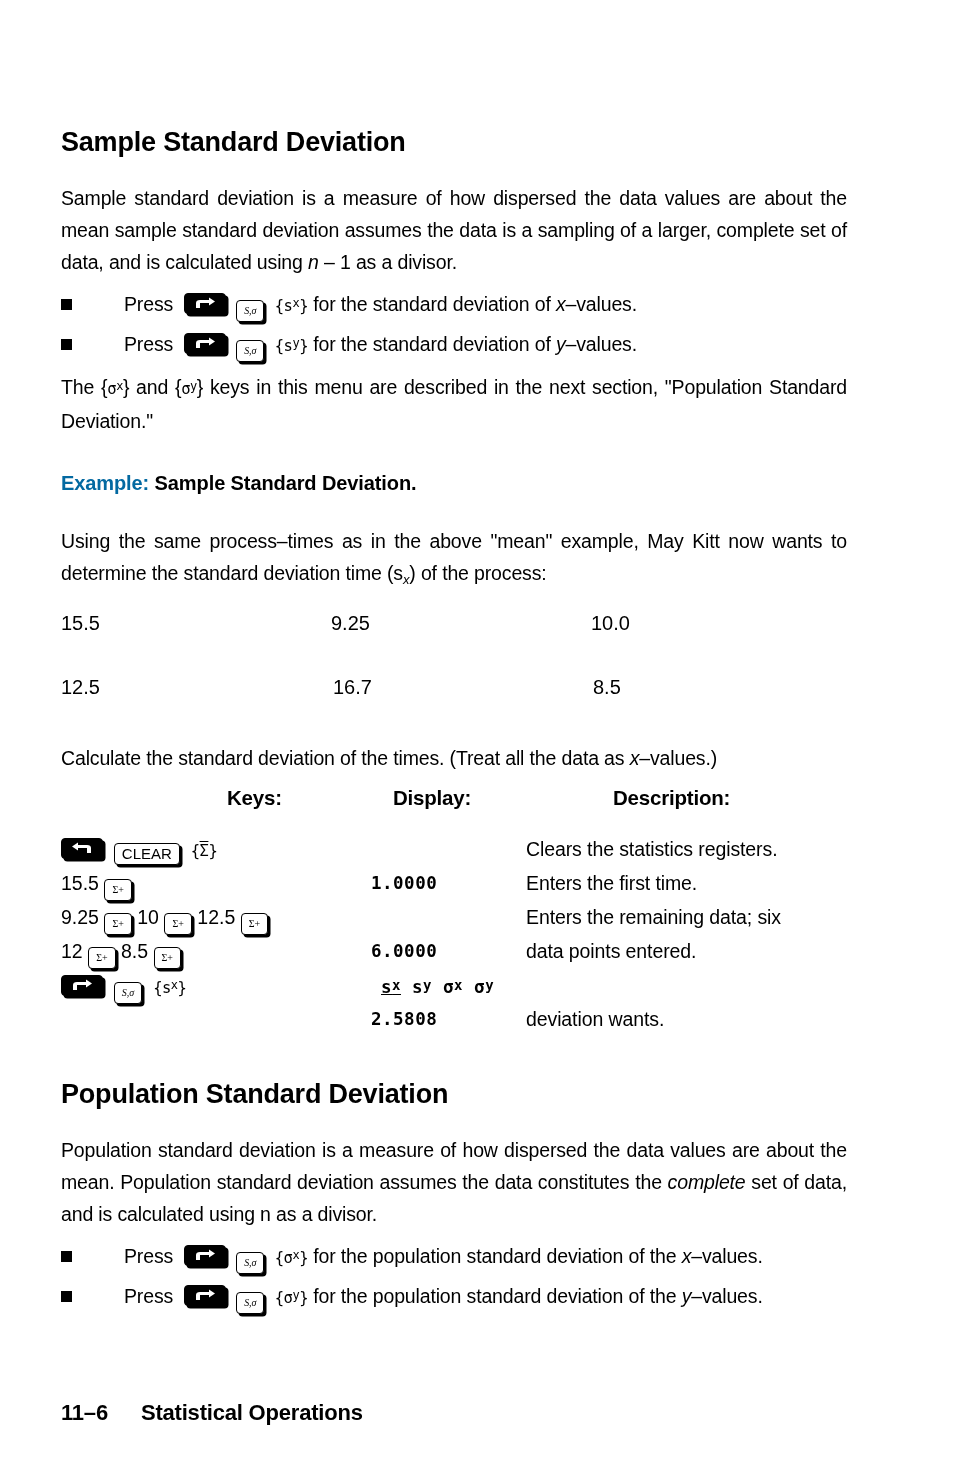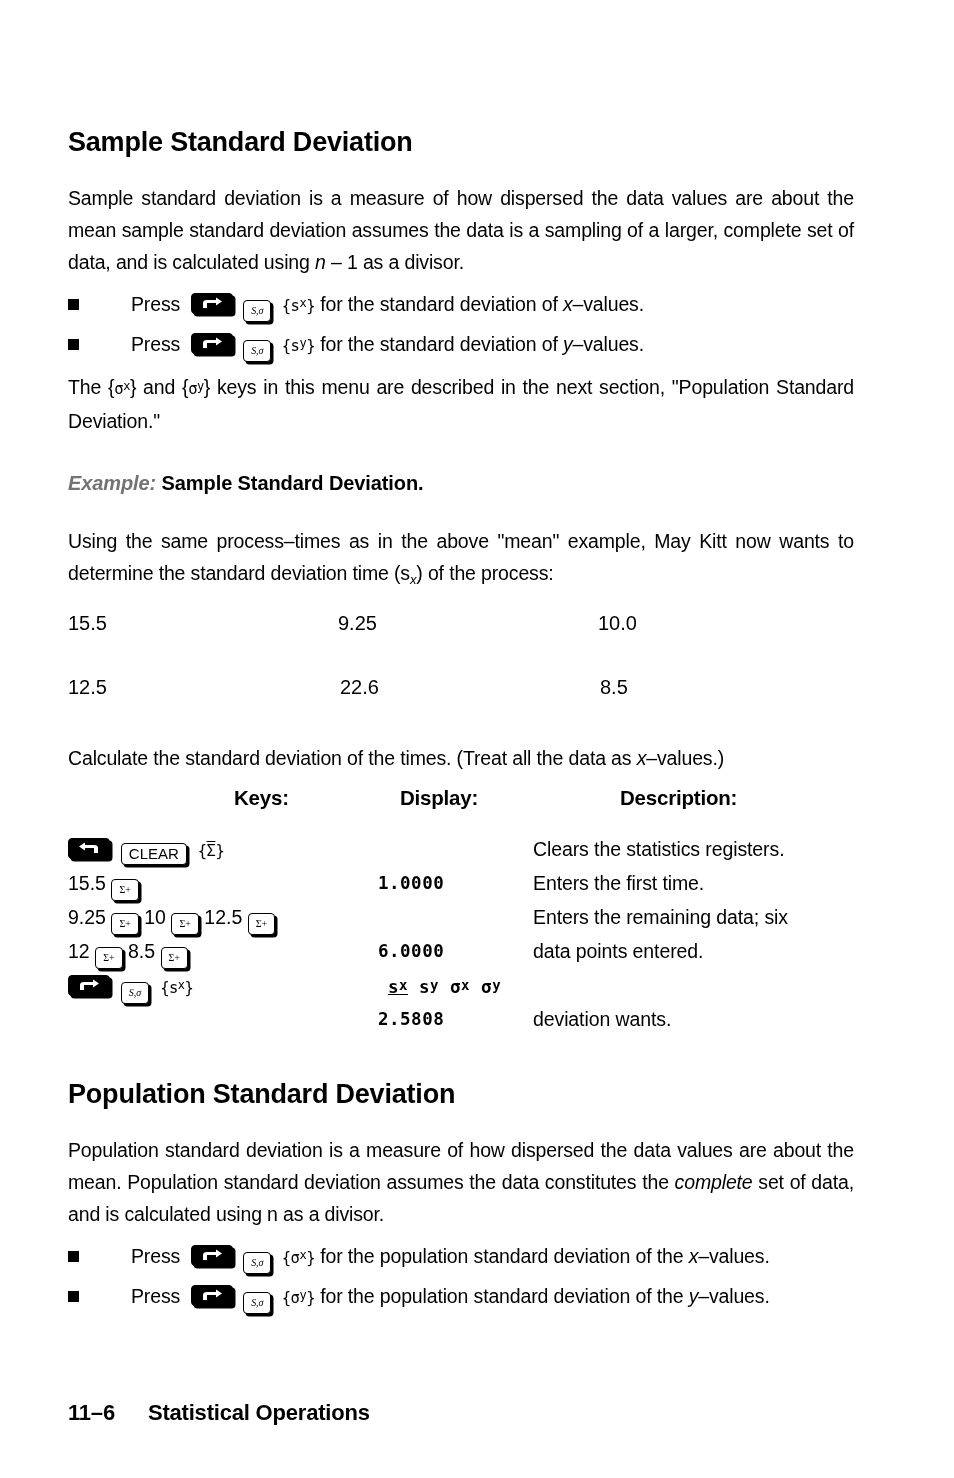--- a/index.html
+++ b/index.html
@@ -10,21 +10,21 @@
   body {
     width: 954px;
     height: 1478px;
     position: relative;
     font-family: "Liberation Sans", sans-serif;
     color: #000000;
     overflow: hidden;
   }
   .page {
     position: absolute;
-    left: 68px;
+    left: 61px;
     top: 0;
     width: 786px;
     height: 1209px;
   }
 
   
   h1.section-title {
     font-size: 27px;
     font-weight: bold;
     letter-spacing: -0.2px;
@@ -52,21 +52,21 @@
   .para5 { position: absolute; left: 0; top: 1134px; width: 786px; }
 
   .example-line {
     position: absolute;
     left: 0;
     top: 472px;
     font-size: 20px;
     font-weight: bold;
     letter-spacing: -0.1px;
   }
-  .example-word { color: #737373; font-style: italic; }
+  .example-word { color: #0369a1; }
   .example-rest { color: #000000; }
 
   
   .bullet-row {
     position: absolute;
     left: 0;
     width: 786px;
     font-size: 19.5px;
     line-height: 28px;
     white-space: nowrap;
@@ -217,21 +217,21 @@
   <p class="body para3"><span>Using the same process–times as in the above "mean" example, May Kitt now wants to determine the standard deviation time (s</span><span class="sub">x</span><span>) of the process:</span></p>
 
   <div class="data-grid">
     <div class="data-row r1">
       <span class="dv dv-c1">15.5</span>
       <span class="dv dv-c2">9.25</span>
       <span class="dv dv-c3">10.0</span>
     </div>
     <div class="data-row r2">
       <span class="dv dv-c1">12.5</span>
-      <span class="dv dv-c2">22.6</span>
+      <span class="dv dv-c2">16.7</span>
       <span class="dv dv-c3">8.5</span>
     </div>
   </div>
 
   <p class="body nojustify para4"><span>Calculate the standard deviation of the times. (Treat all the data as </span><span class="ital">x</span><span>–values.)</span></p>
 
   <div class="kd-table">
 
     <div class="kd-head">
       <span class="h-keys">Keys:</span>

